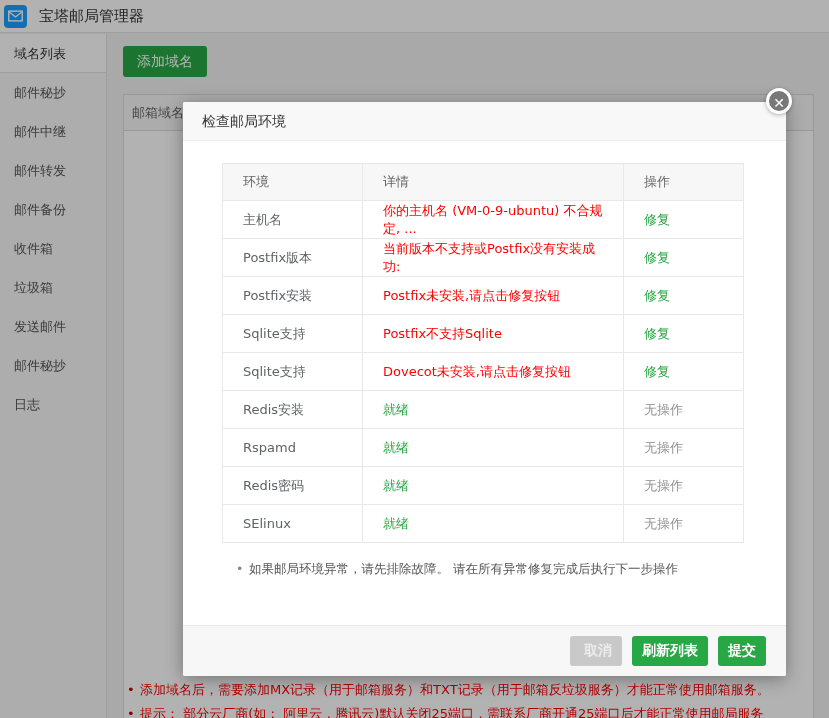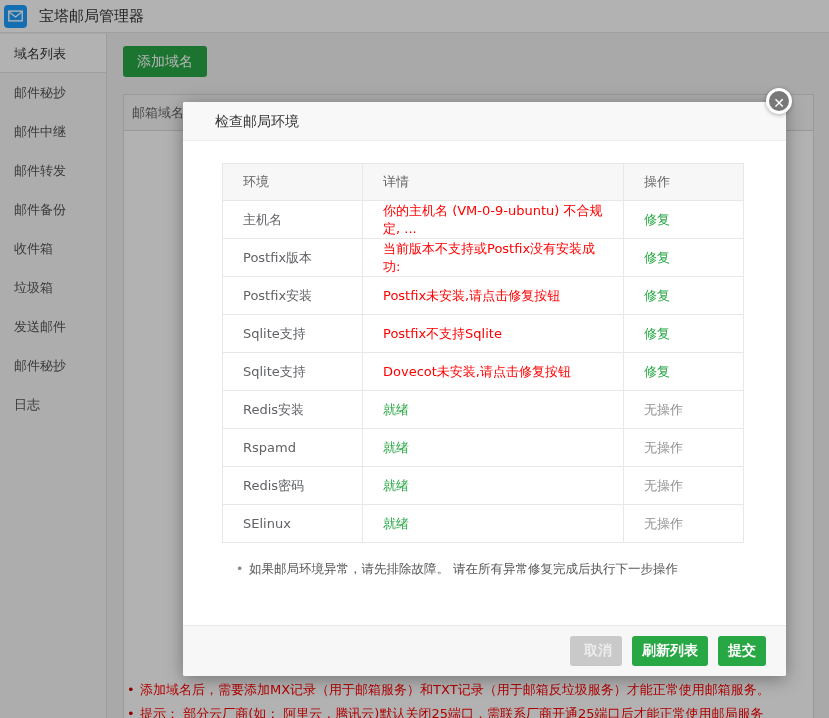--- a/index.html
+++ b/index.html
@@ -21,21 +21,21 @@
   .domain-body { position:absolute; left:15px; top:97px; width:691px; bottom:0; background:#fff; border-left:1px solid #dcdcdc; border-right:1px solid #dcdcdc; }
   .bottom-notes { position:absolute; left:19px; top:644px; list-style:none; }
   .bottom-notes li { position:relative; padding-left:13px; line-height:24px; font-size:13px; color:#ff0000; white-space:nowrap; }
   .bottom-notes .dot { position:absolute; left:0; top:0; color:#cc0000; }
 
   
   .overlay { position:absolute; inset:0; background:rgba(0,0,0,0.30); z-index:10; }
 
   
   .modal { position:absolute; left:183px; top:102px; width:603px; height:574px; background:#fff; border-radius:2px; box-shadow:0 3px 18px rgba(0,0,0,0.35); z-index:20; }
-  .modal-header { height:39px; background:#f8f8f8; border-bottom:1px solid #ececec; line-height:39px; padding-left:32px; font-size:14px; color:#333; border-radius:2px 2px 0 0; }
+  .modal-header { height:39px; background:#f8f8f8; border-bottom:1px solid #ececec; line-height:39px; padding-left:19px; font-size:14px; color:#333; border-radius:2px 2px 0 0; }
   .modal-close { position:absolute; left:583px; top:-14px; width:26px; height:26px; background:#787878; border:3px solid #fff; border-radius:50%; color:#fff; text-align:center; line-height:25px; font-size:14px; font-weight:bold; cursor:pointer; box-shadow:0 1px 4px rgba(0,0,0,0.3); }
   .modal-body { position:absolute; left:0; top:39px; right:0; bottom:51px; padding:22px 39px 0 39px; }
 
   .env-table { width:521px; border-collapse:collapse; table-layout:fixed; }
   .env-table th, .env-table td { border:1px solid #e8e8e8; font-weight:normal; text-align:left; padding:0 20px; font-size:13px; }
   .env-table th { height:37px; background:#f7f7f7; color:#666; }
   .env-table td { height:38px; color:#606266; }
   td.detail-error { color:#ff0000; }
   td.detail-ok { color:#28a745; }
   .fix-link { color:#28a745; cursor:pointer; }

